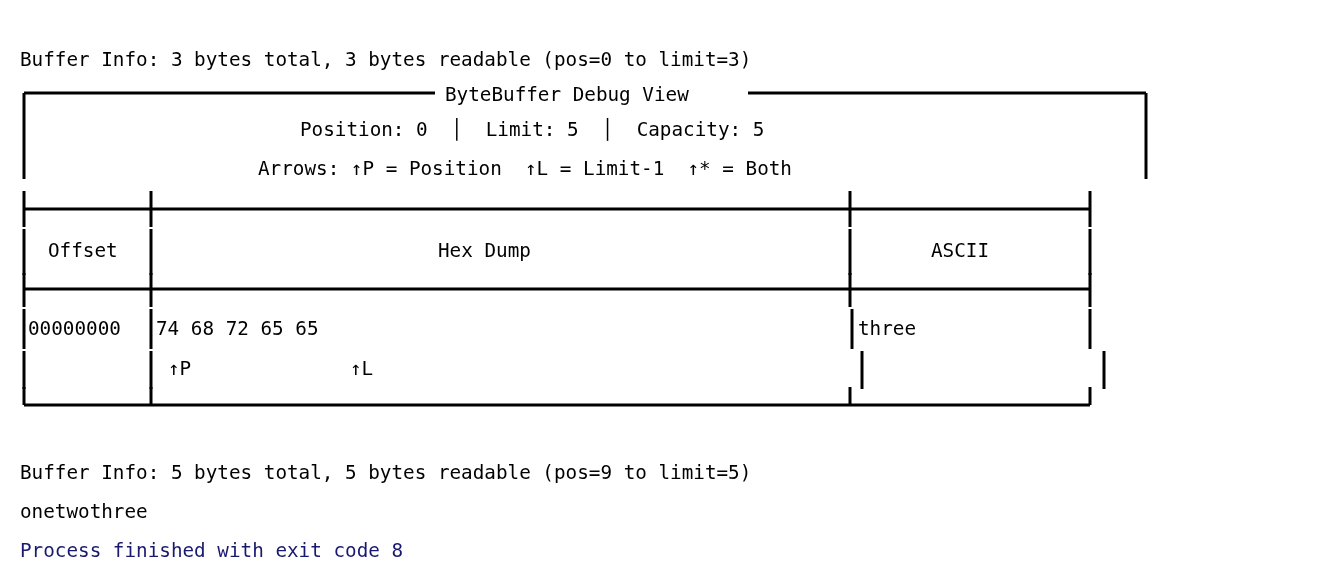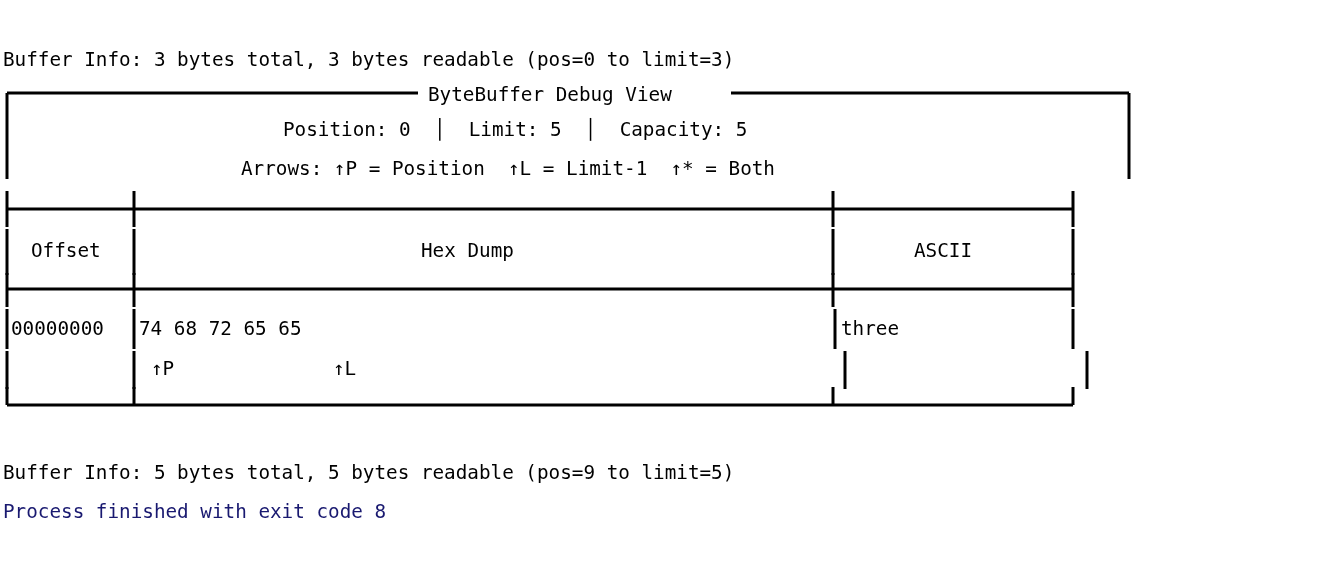--- a/index.html
+++ b/index.html
@@ -7,21 +7,21 @@
     padding: 0;
     background: #ffffff;
   }
   body {
     width: 1342px;
     height: 577px;
     overflow: hidden;
     font-family: "DejaVu Sans Mono", "Liberation Mono", monospace;
   }
   .console {
-    padding: 40px 0 0 3px;
+    padding: 40px 0 0 20px;
     box-sizing: border-box;
   }
   .line {
     font-family: "DejaVu Sans Mono", "Liberation Mono", monospace;
     font-size: 19.3px;
     line-height: 39px;
     height: 39px;
     white-space: pre;
     color: #000000;
     letter-spacing: 0px;
@@ -92,16 +92,17 @@
     <line x1="4" y1="308" x2="4" y2="326" stroke="#000" stroke-width="3"></line>
     <line x1="131" y1="308" x2="131" y2="326" stroke="#000" stroke-width="3"></line>
     <line x1="830" y1="308" x2="830" y2="326" stroke="#000" stroke-width="3"></line>
     <line x1="1070" y1="308" x2="1070" y2="326" stroke="#000" stroke-width="3"></line>
   </svg>
 
   <div class="line spacer"></div>
 
   <div class="line">Buffer Info: 5 bytes total, 5 bytes readable (pos=9 to limit=5)</div>
 
+  <div class="line">onetwothree</div>
 
   <div class="line exit">Process finished with exit code 8</div>
 
 </div>
 
 </body></html>

